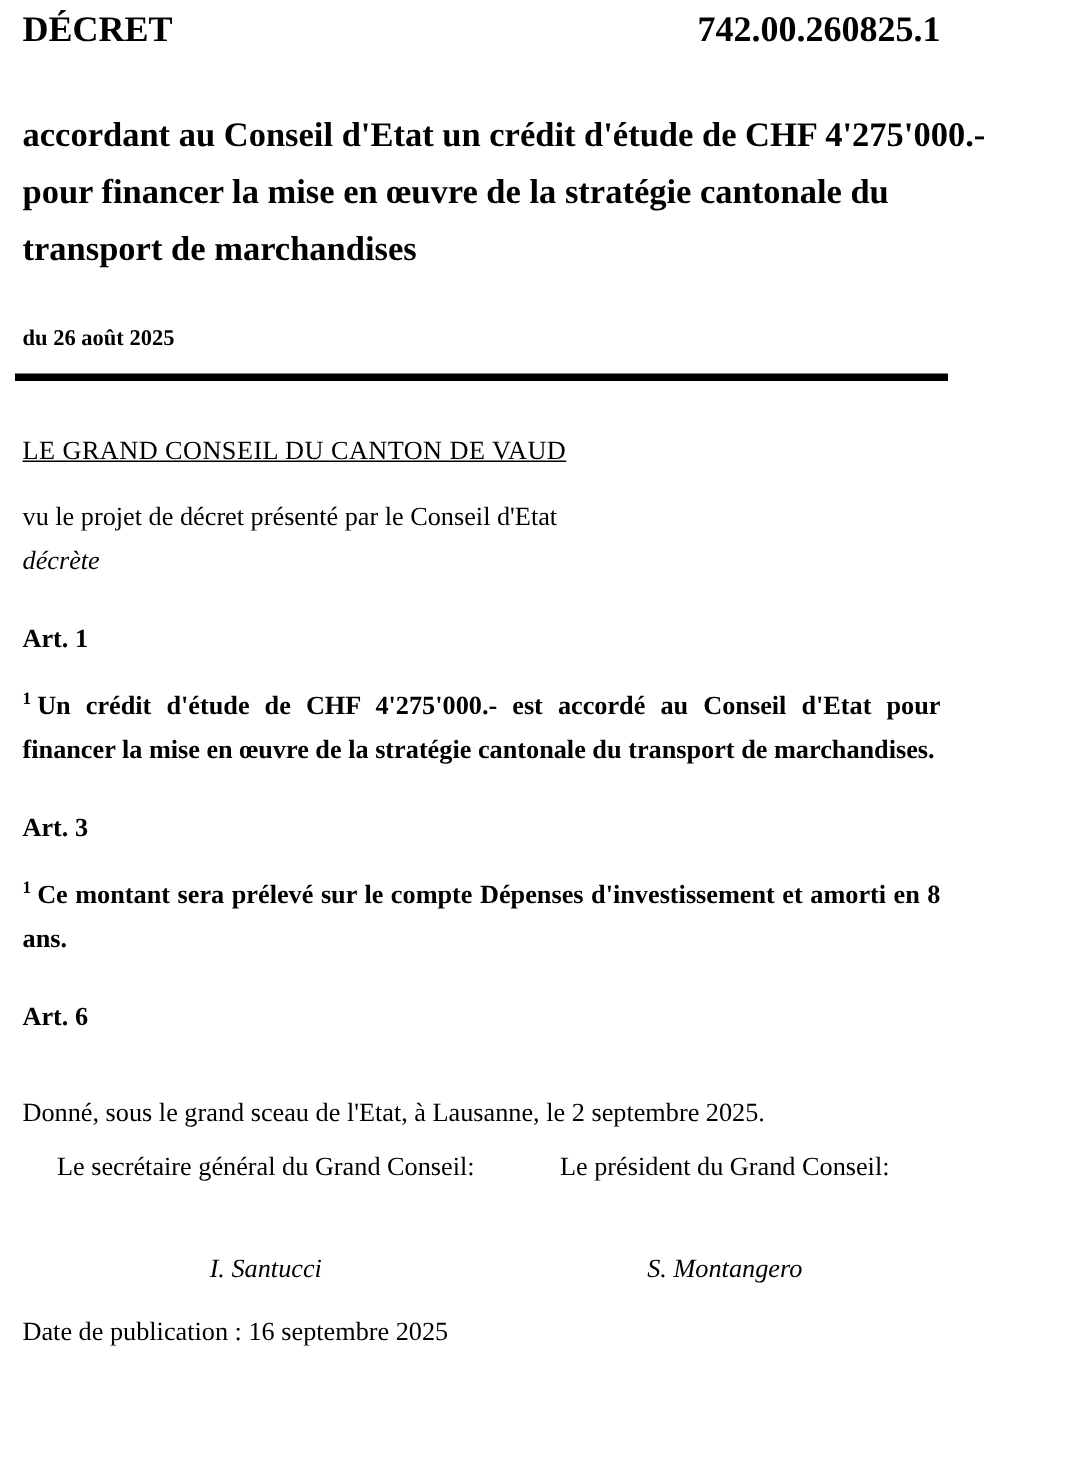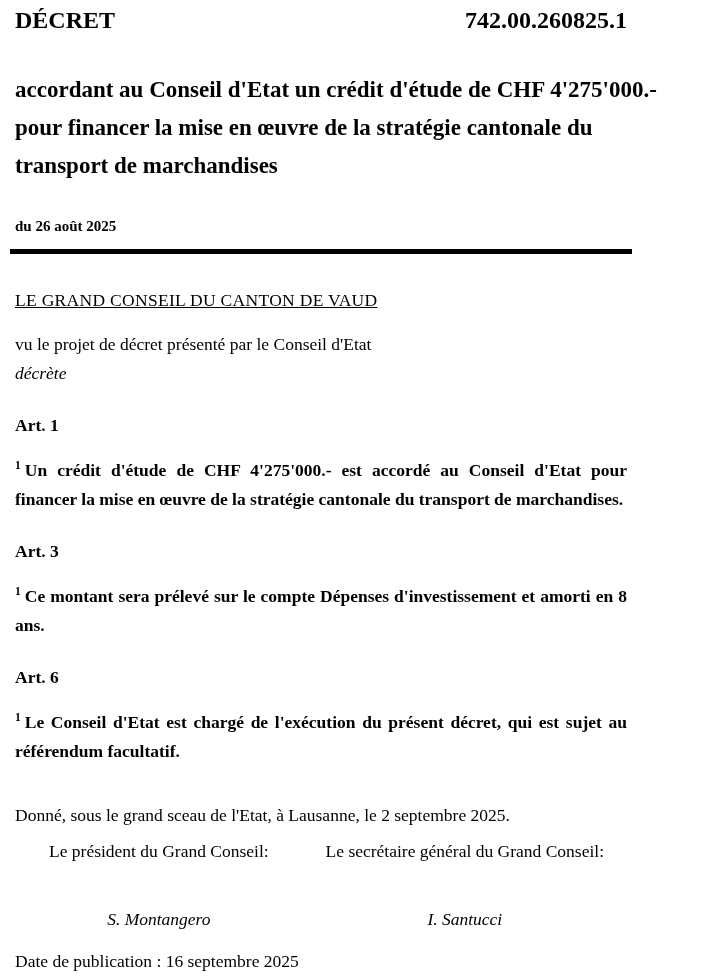--- a/index.html
+++ b/index.html
@@ -132,33 +132,32 @@
       <p class="article-paragraph"><sup>1</sup><span>Un crédit d'étude de CHF 4'275'000.- est accordé au Conseil d'Etat pour financer la mise en œuvre de la stratégie cantonale du transport de marchandises.</span></p>
     </div>
 
     <div>
       <div class="article-label">Art. 3</div>
       <p class="article-paragraph"><sup>1</sup><span>Ce montant sera prélevé sur le compte Dépenses d'investissement et amorti en 8 ans.</span></p>
     </div>
 
     <div>
       <div class="article-label">Art. 6</div>
-      <p class="article-paragraph"><sup>1</sup><span>Le Conseil d'Etat est chargé de l'exécution du présent décret, qui est sujet au référendum facultatif.</span></p>
     </div>
 
     <div class="closing">Donné, sous le grand sceau de l'Etat, à Lausanne, le 2 septembre 2025.</div>
 
     <div class="sig-row">
+      <div class="sig-col sig-col-right">
+        <div class="sig-role sig-role-right">Le secrétaire général du Grand Conseil:</div>
+        <div class="sig-name">I. Santucci</div>
+      </div>
       <div class="sig-col sig-col-left">
         <div class="sig-role">Le président du Grand Conseil:</div>
         <div class="sig-name">S. Montangero</div>
-      </div>
-      <div class="sig-col sig-col-right">
-        <div class="sig-role sig-role-right">Le secrétaire général du Grand Conseil:</div>
-        <div class="sig-name">I. Santucci</div>
       </div>
     </div>
 
     <div class="footer-block">
       <div>Date de publication : 16 septembre 2025</div>
 
     </div>
 
   </div>
 </div>

